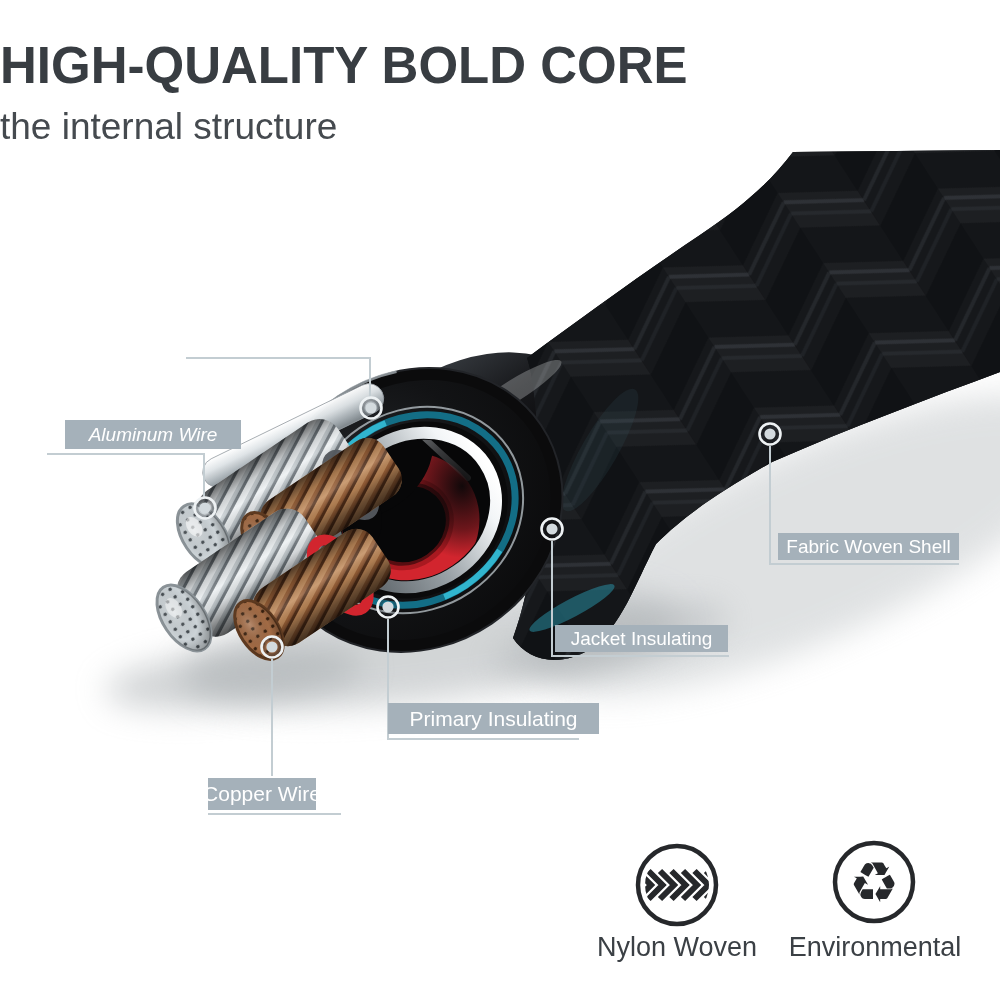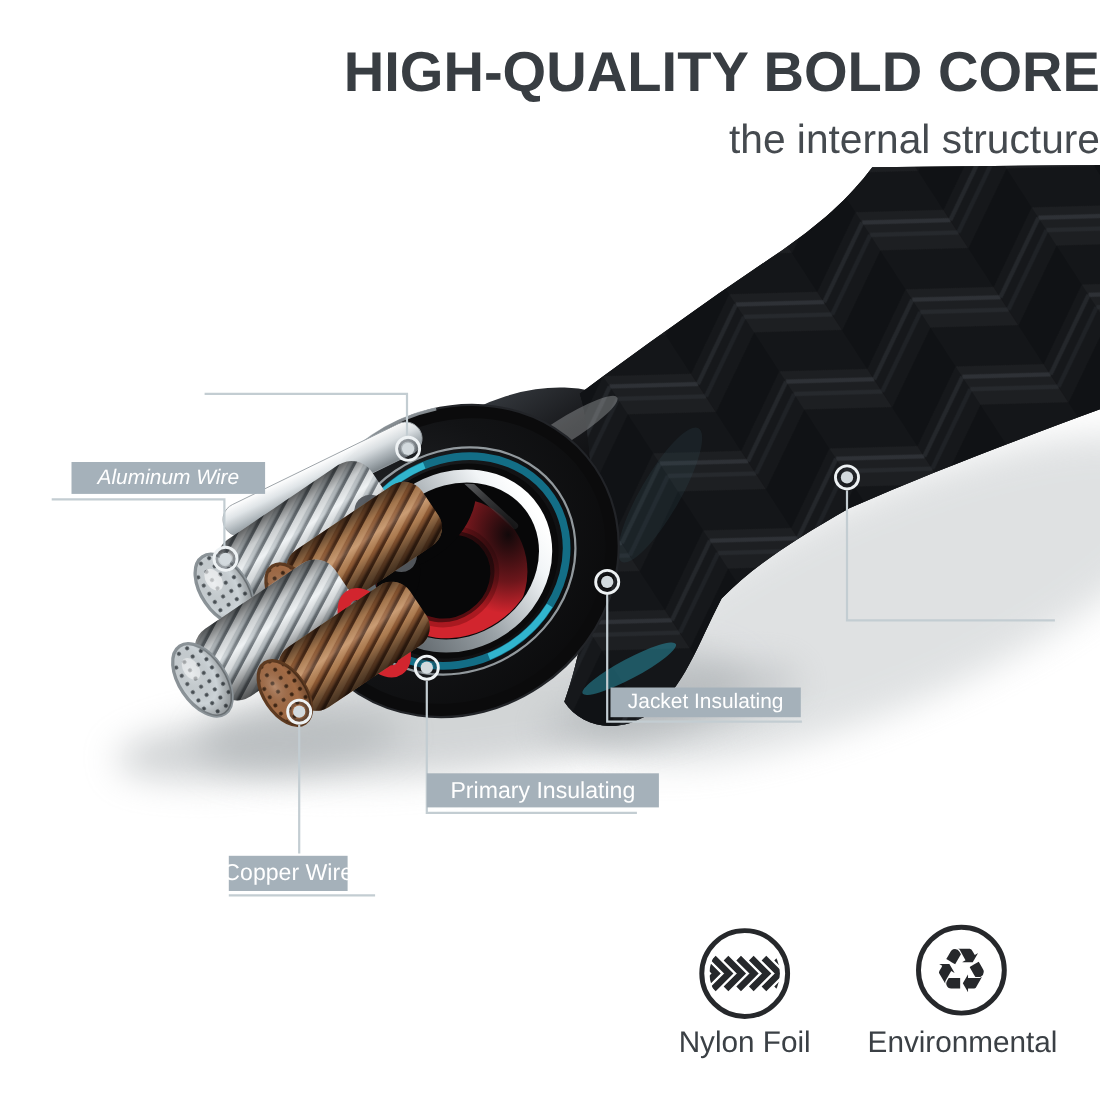--- a/index.html
+++ b/index.html
@@ -1,19 +1,19 @@
 <!DOCTYPE html>
 <html><head>
 <meta charset="utf-8">
 <style>
   html,body{margin:0;padding:0;background:#ffffff;}
   #stage{position:relative;width:1000px;height:1000px;overflow:hidden;background:#ffffff;
          font-family:"Liberation Sans",sans-serif;}
   #art{position:absolute;left:0;top:0;}
-  .hdr{position:absolute;left:0;width:1000px;text-align:right;}
+  .hdr{position:absolute;left:0;width:1000px;text-align:left;}
   #title{top:36px;font-size:51px;font-weight:bold;color:#383d42;letter-spacing:0px;}
   #subtitle{top:106px;font-size:37px;font-weight:400;color:#454a4f;}
   .callout-label{position:absolute;background:#a5b1ba;color:#ffffff;font-size:19px;
       display:flex;align-items:center;justify-content:center;white-space:nowrap;
       box-sizing:border-box;}
   .feat-label{position:absolute;width:200px;text-align:center;font-size:27px;color:#3b4045;}
 </style>
 </head>
 <body>
 
@@ -294,19 +294,20 @@
   <g transform="translate(874,882)">
     <circle r="39" fill="none" stroke="#26282b" stroke-width="4.5"></circle>
     <text x="0" y="20" text-anchor="middle" font-size="56" fill="#26282b" font-family="DejaVu Sans, sans-serif">♻</text>
   </g>
 </svg>
 
   <div class="hdr" id="title">HIGH-QUALITY BOLD CORE</div>
   <div class="hdr" id="subtitle">the internal structure</div>
 
   <div class="callout-label" style="left:65px;top:420px;width:176px;height:29px;font-style:italic;">Aluminum Wire</div>
+  <div class="callout-label" style="left:778px;top:533px;width:181px;height:27px;">Fabric Woven Shell</div>
   <div class="callout-label" style="left:555px;top:625px;width:173px;height:27px;">Jacket Insulating</div>
   <div class="callout-label" style="left:388px;top:703px;width:211px;height:31px;font-size:21px;">Primary Insulating</div>
   <div class="callout-label" style="left:208px;top:778px;width:108px;height:32px;font-size:21px;">Copper Wire</div>
 
-  <div class="feat-label" style="left:577px;top:932px;">Nylon Foil</div>
+  <div class="feat-label" style="left:577px;top:932px;">Nylon Woven</div>
   <div class="feat-label" style="left:775px;top:932px;">Environmental</div>
 </div>
 
 </body></html>

